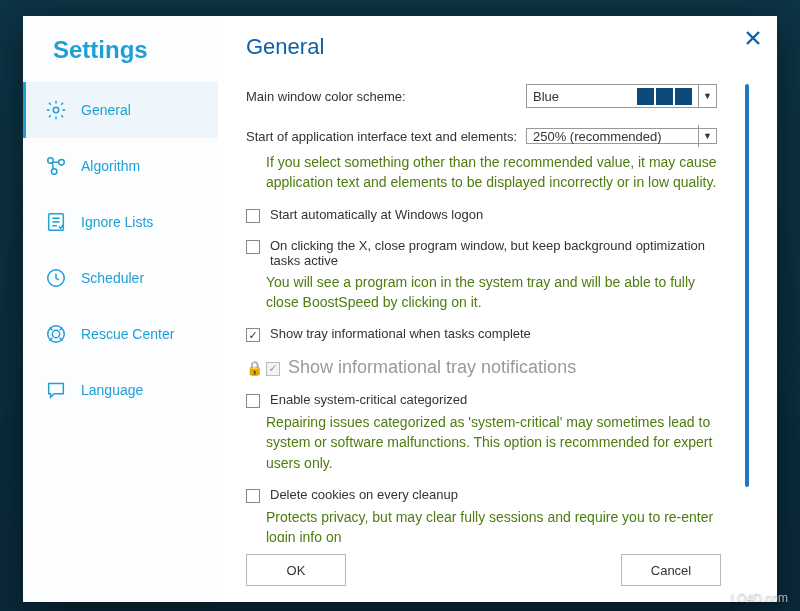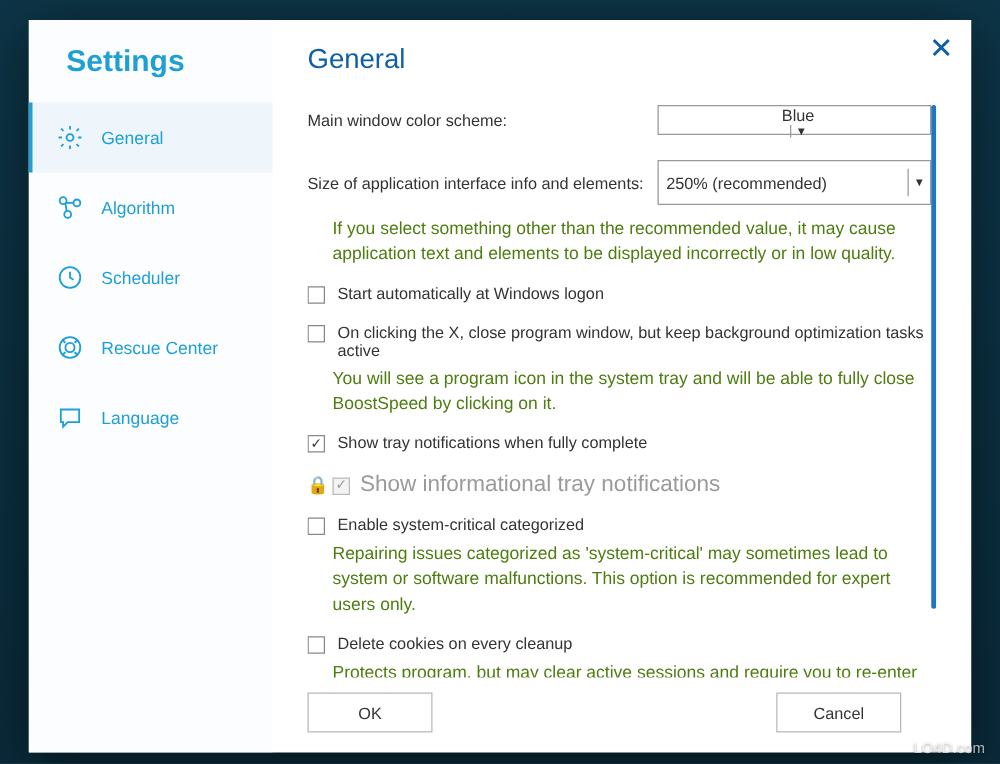--- a/index.html
+++ b/index.html
@@ -83,21 +83,21 @@
 .page-title {
   color: #0e5fa7;
   font-size: 22px;
   font-weight: 400;
   margin-bottom: 24px;
 }
 .scroll-area {
   flex: 1;
   overflow: hidden;
   position: relative;
-  padding-right: 4px;
+  padding-right: 32px;
 }
 .scrollbar {
   position: absolute;
   right: 0; top: 0;
   width: 4px; height: 100%;
 }
 .scrollbar-track {
   position: absolute;
   right: 0; top: 0; bottom: 0;
   width: 4px;
@@ -120,35 +120,34 @@
 .row-label { flex: 0 0 280px; }
 .row-control { flex: 1; }
 .color-select {
   display: flex;
   border: 1px solid #999;
   height: 24px;
   align-items: center;
   padding: 0 0 0 6px;
   font-size: 13px;
   background: #fff;
-  flex-direction: column;
 }
 .color-select .spacer { flex: 1; }
 .swatch { width: 17px; height: 17px; background: #0d4a7a; margin-right: 2px; }
 .dd-arrow {
   width: 18px; height: 22px;
   border-left: 1px solid #999;
   display: flex; align-items: center; justify-content: center;
   font-size: 9px; color: #333;
   margin-left: 4px;
 }
 .select {
   display: flex;
   border: 1px solid #999;
-  height: 36px;
+  height: 16px;
   align-items: center;
   padding: 0 0 0 6px;
   font-size: 13px;
   background: #fff;
 }
 .select .spacer { flex: 1; }
 .hint {
   font-size: 14px;
   color: #4d7c0f;
   line-height: 1.45;
@@ -233,20 +232,28 @@
       <div class="sidebar-item">
         <svg class="sidebar-icon" viewBox="0 0 24 24" fill="none" stroke="#1e9fd6" stroke-width="1.6">
             <circle cx="6" cy="6" r="3"></circle>
             <circle cx="18" cy="8" r="3"></circle>
             <circle cx="10" cy="18" r="3"></circle>
             <path d="M8 8l7 0M8 8l1 7"></path>
           </svg>
         <span>Algorithm</span>
       </div>
 
+      <div class="sidebar-item">
+        <svg class="sidebar-icon" viewBox="0 0 24 24" fill="none" stroke="#1e9fd6" stroke-width="1.6">
+            <rect x="4" y="3" width="16" height="18" rx="1"></rect>
+            <path d="M8 8h8M8 12h8M8 16h5"></path>
+            <path d="M15 17l2 2 3-4"></path>
+          </svg>
+        <span>Ignore Lists</span>
+      </div>
 
       <div class="sidebar-item">
         <svg class="sidebar-icon" viewBox="0 0 24 24" fill="none" stroke="#1e9fd6" stroke-width="1.6">
             <circle cx="12" cy="12" r="9"></circle>
             <path d="M12 7v5l3 2"></path>
           </svg>
         <span>Scheduler</span>
       </div>
 
       <div class="sidebar-item">
@@ -286,21 +293,21 @@
               <span class="swatch"></span>
               <span class="swatch"></span>
               <span class="dd-arrow">▼</span>
             </div>
           </div>
         </div>
 
         <div class="section-gap"></div>
 
         <div class="row">
-          <div class="row-label">Size of application interface info and elements:</div>
+          <div class="row-label">Start of application interface text and elements:</div>
           <div class="row-control">
             <div class="select">
               <span>250% (recommended)</span>
               <span class="spacer"></span>
               <span class="dd-arrow">▼</span>
             </div>
           </div>
         </div>
         <div class="hint">If you select something other than the recommended value, it may cause application text and elements to be displayed incorrectly or in low quality.</div>
 
@@ -311,41 +318,41 @@
         <div class="section-gap"></div>
 
         <div class="cb-row">
           <span class="cb"></span>
           <span>On clicking the X, close program window, but keep background optimization tasks active</span>
         </div>
         <div class="hint">You will see a program icon in the system tray and will be able to fully close BoostSpeed by clicking on it.</div>
 
         <div class="cb-row">
           <span class="cb checked"></span>
-          <span>Show tray notifications when fully complete</span>
+          <span>Show tray informational when tasks complete</span>
         </div>
         <div class="section-gap"></div>
 
         <div class="lock-row">
           <span class="lock-icon">🔒</span>
           <span class="cb checked"></span>
           <span class="lock-text">Show informational tray notifications</span>
         </div>
 
         <div class="cb-row">
           <span class="cb"></span>
           <span>Enable system-critical categorized</span>
         </div>
         <div class="hint">Repairing issues categorized as 'system-critical' may sometimes lead to system or software malfunctions. This option is recommended for expert users only.</div>
 
         <div class="cb-row">
           <span class="cb"></span>
           <span>Delete cookies on every cleanup</span>
         </div>
-        <div class="hint" style="margin-bottom:0">Protects program, but may clear active sessions and require you to re-enter login info on</div>
+        <div class="hint" style="margin-bottom:0">Protects privacy, but may clear fully sessions and require you to re-enter login info on</div>
 
         <div class="scrollbar">
 
           <div class="scrollbar-track">
             <div class="scrollbar-thumb"></div>
           </div>
 
         </div>
       </div>
 

